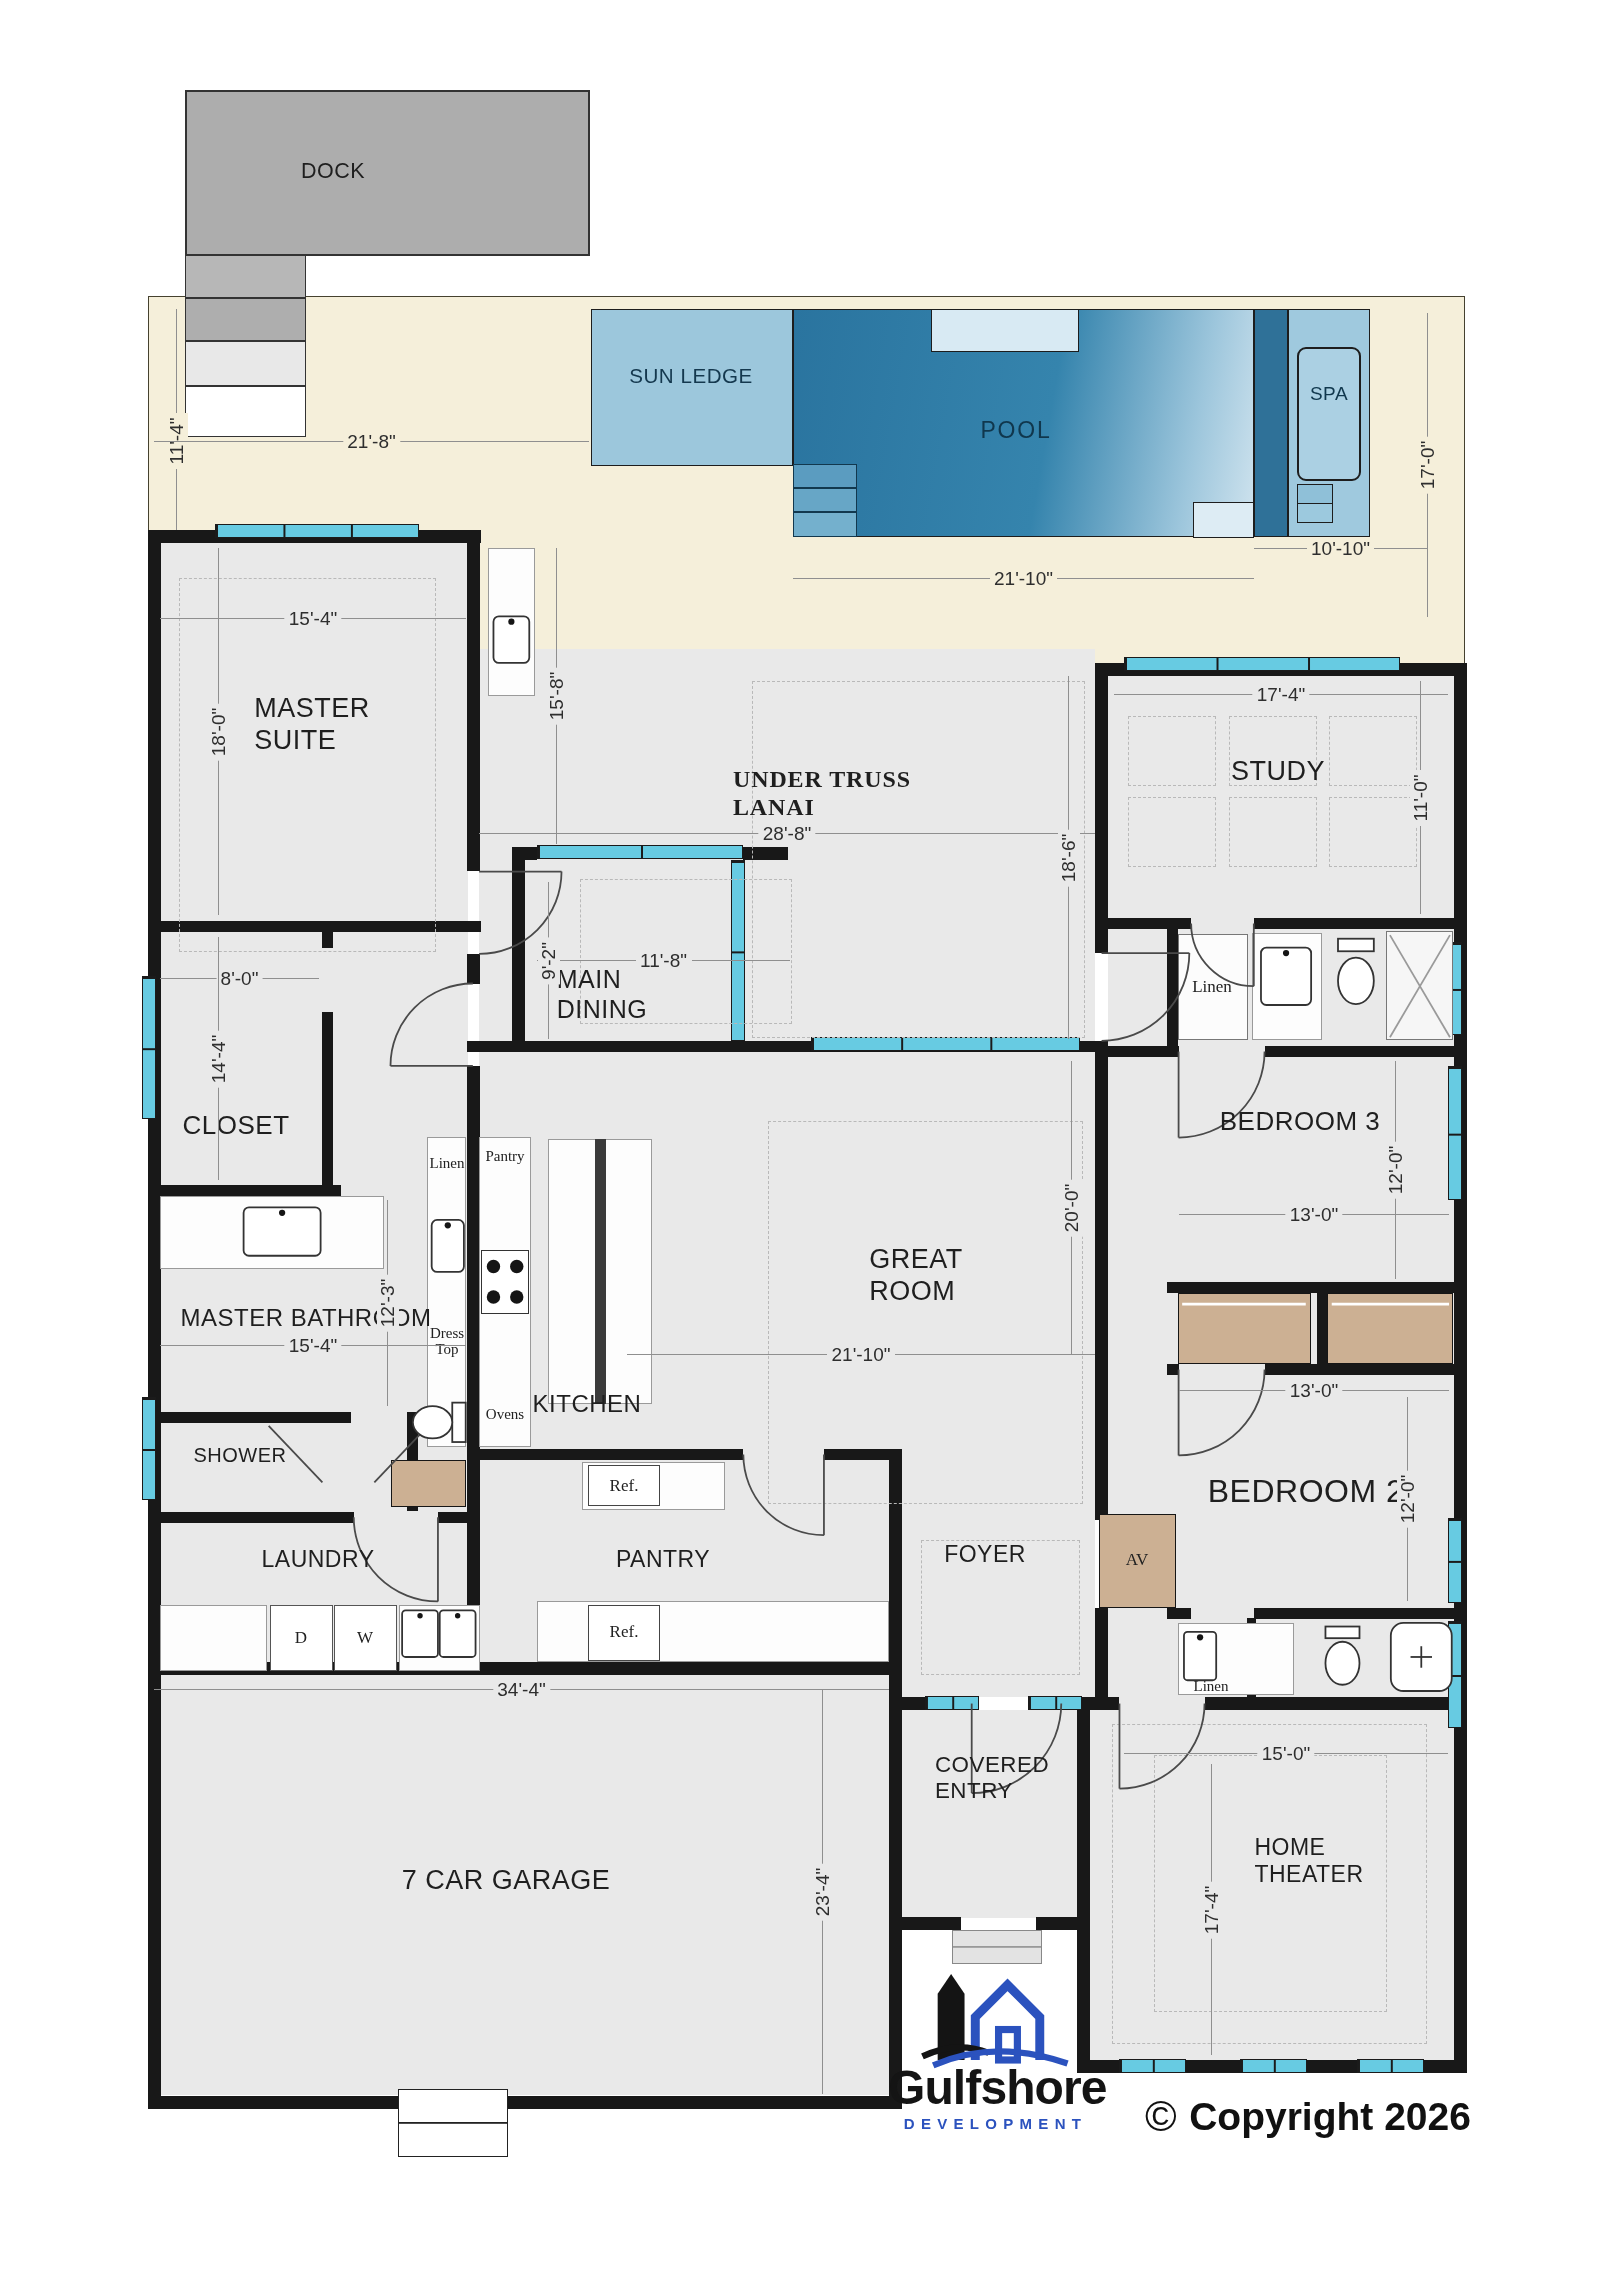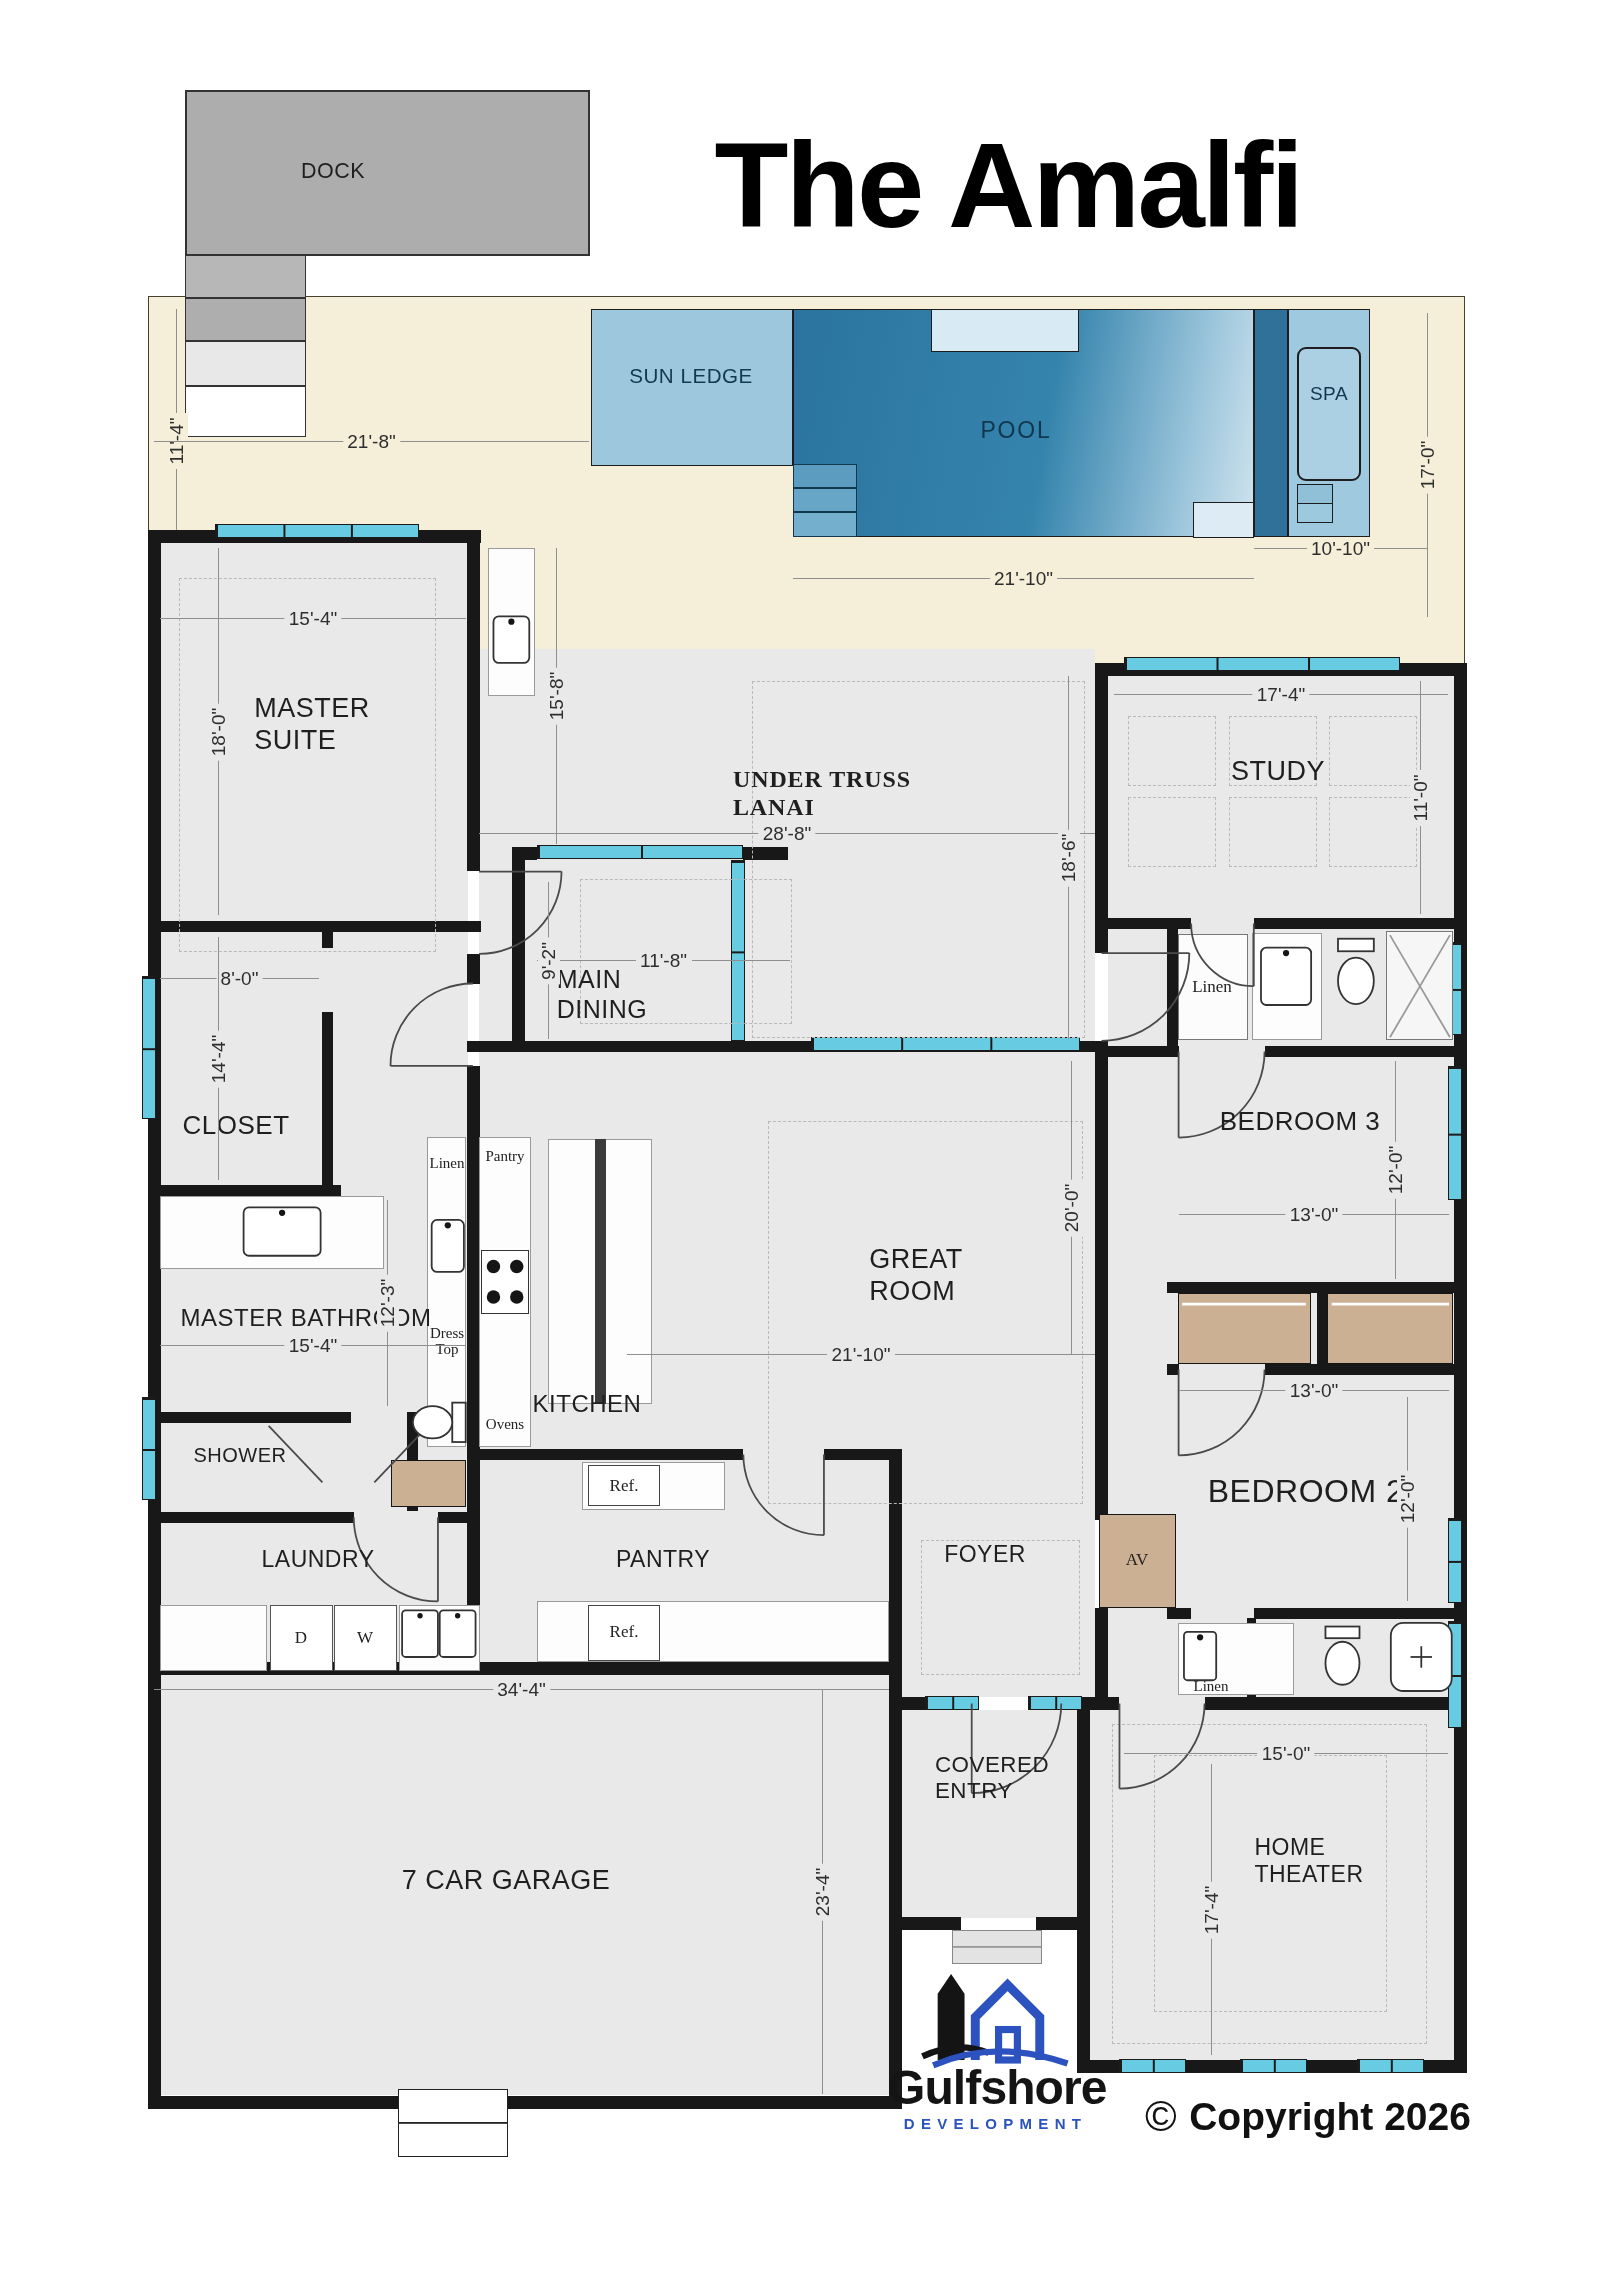--- a/index.html
+++ b/index.html
@@ -35,21 +35,20 @@
          font-size:15px;font-weight:700;letter-spacing:6.3px;color:#2b52be;}
   .copy{position:absolute;left:1145px;top:2092px;font-size:39px;font-weight:600;color:#111;
         display:flex;align-items:center;gap:12.5px;}
   .copy .sym{font-size:43px;font-weight:400;}
 </style>
 </head>
 <body>
 
 <div class="plan">
 
-  <div class="title">The Amalfi</div>
 
   <div class="deck" style="left:148px;top:296px;width:1317px;height:374px;"></div>
 
   <div class="abs" style="left:185px;top:90px;width:405px;height:166px;background:#adadad;border:2.2px solid #333;box-sizing:border-box;"></div>
   <div class="lbl" style="left:333px;top:172px;font-size:21.5px;">DOCK</div>
   <div class="abs" style="left:185px;top:255px;width:121px;height:43px;background:#b7b7b7;border:1.8px solid #333;box-sizing:border-box;"></div>
   <div class="abs" style="left:185px;top:298px;width:121px;height:43px;background:#aeaeae;border:1.8px solid #333;box-sizing:border-box;"></div>
   <div class="abs" style="left:185px;top:341px;width:121px;height:45px;background:#e8e8e8;border:1.8px solid #333;box-sizing:border-box;"></div>
   <div class="abs" style="left:185px;top:386px;width:121px;height:51px;background:#ffffff;border:1.8px solid #333;box-sizing:border-box;"></div>
 
@@ -313,21 +312,21 @@
       <div>THEATER</div>
   </div>
 
   <div class="slbl" style="left:1212px;top:987px;">Linen</div>
   <div class="slbl" style="left:447px;top:1164px;font-size:15px;">Linen</div>
   <div class="slbl" style="left:505px;top:1157px;font-size:15px;">Pantry</div>
   <div class="slbl" style="left:447px;top:1342px;font-size:15px;">
     <div>Dress</div>
       <div>Top</div>
   </div>
-  <div class="slbl" style="left:505px;top:1415px;font-size:15px;margin-top:10px;">Ovens</div>
+  <div class="slbl" style="left:505px;top:1415px;font-size:15px;">Ovens</div>
   <div class="slbl" style="left:624px;top:1486px;">Ref.</div>
   <div class="slbl" style="left:624px;top:1632px;">Ref.</div>
   <div class="slbl" style="left:301px;top:1638px;">D</div>
   <div class="slbl" style="left:365px;top:1638px;">W</div>
   <div class="slbl" style="left:1211px;top:1687px;font-size:15px;">Linen</div>
 
   <div class="dimh" style="left:160px;top:618px;width:306px;">
       <span class="dimlab">15'-4"</span>
     </div>
   <div class="dimv" style="left:218px;top:548px;height:367px;">

